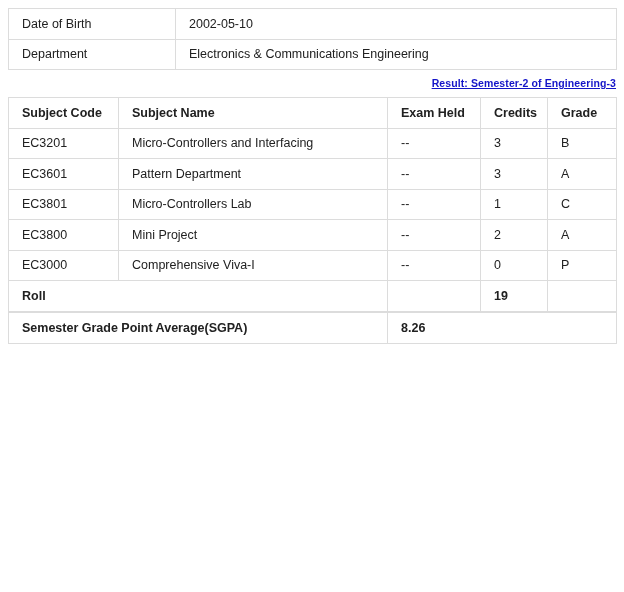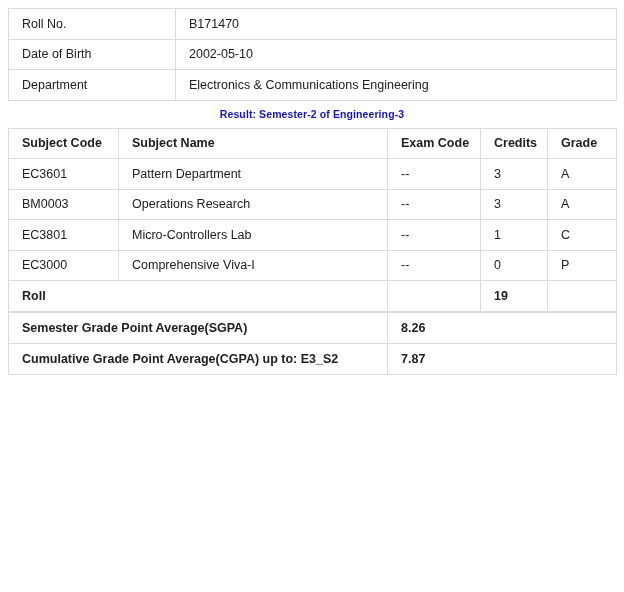--- a/index.html
+++ b/index.html
@@ -30,43 +30,40 @@
     text-align: left;
     vertical-align: middle;
     font-weight: normal;
     overflow: hidden;
     white-space: nowrap;
   }
   th { font-weight: bold; }
   .bold { font-weight: bold; }
   .result-title {
     width: 608px;
-    text-align: center;
+    text-align: right;
     font-weight: bold;
     font-size: 10.5px;
     padding: 7px 0 8px 0;
     letter-spacing: 0.1px;
+    text-decoration: underline;
   }
   .summary-table td { height: 30px; }
 </style>
 </head>
 <body style="color: rgb(33, 33, 33); background: rgb(255, 255, 255);">
 
 <div class="page">
 
   <table class="info-table">
     <colgroup>
         <col style="width:167px">
         <col style="width:441px">
       </colgroup>
     <tbody id="info-body">
-  <tr>
-    <td>Roll No.</td>
-    <td>B171470</td>
-  </tr>
 
 
 
   <tr>
     <td>Date of Birth</td>
     <td>2002-05-10</td>
   </tr>
 
   <tr>
     <td>Department</td>
@@ -82,54 +79,61 @@
       <col style="width:110px">
         <col style="width:269px">
         <col style="width:93px">
         <col style="width:67px">
         <col style="width:69px">
     </colgroup>
     <thead>
       <tr>
         <th>Subject Code</th>
         <th>Subject Name</th>
-        <th>Exam Code</th>
+        <th>Exam Held</th>
         <th>Credits</th>
         <th>Grade</th>
       </tr>
     </thead>
     <tbody id="results-body">
+  <tr>
+    <td>EC3201</td>
+    <td>Micro-Controllers and Interfacing</td>
+    <td>--</td>
+    <td>3</td>
+    <td>B</td>
+  </tr>
 
 
   <tr>
     <td>EC3601</td>
     <td>Pattern Department</td>
     <td>--</td>
     <td>3</td>
     <td>A</td>
   </tr>
 
 
-  <tr>
-    <td>BM0003</td>
-    <td>Operations Research</td>
-    <td>--</td>
-    <td>3</td>
-    <td>A</td>
-  </tr>
 
   <tr>
     <td>EC3801</td>
     <td>Micro-Controllers Lab</td>
     <td>--</td>
     <td>1</td>
     <td>C</td>
   </tr>
 
 
+  <tr>
+    <td>EC3800</td>
+    <td>Mini Project</td>
+    <td>--</td>
+    <td>2</td>
+    <td>A</td>
+  </tr>
 
   <tr>
     <td>EC3000</td>
     <td>Comprehensive Viva-I</td>
     <td>--</td>
     <td>0</td>
     <td>P</td>
   </tr>
 </tbody>
     <tbody>
@@ -146,20 +150,16 @@
     <colgroup>
         <col style="width:379px">
         <col style="width:229px">
       </colgroup>
     <tbody id="summary-body">
   <tr>
     <td class="bold">Semester Grade Point Average(SGPA)</td>
     <td class="bold">8.26</td>
   </tr>
 
-  <tr>
-    <td class="bold">Cumulative Grade Point Average(CGPA) up to: E3_S2</td>
-    <td class="bold">7.87</td>
-  </tr>
 </tbody>
   </table>
 
 </div>
 
 </body></html>

